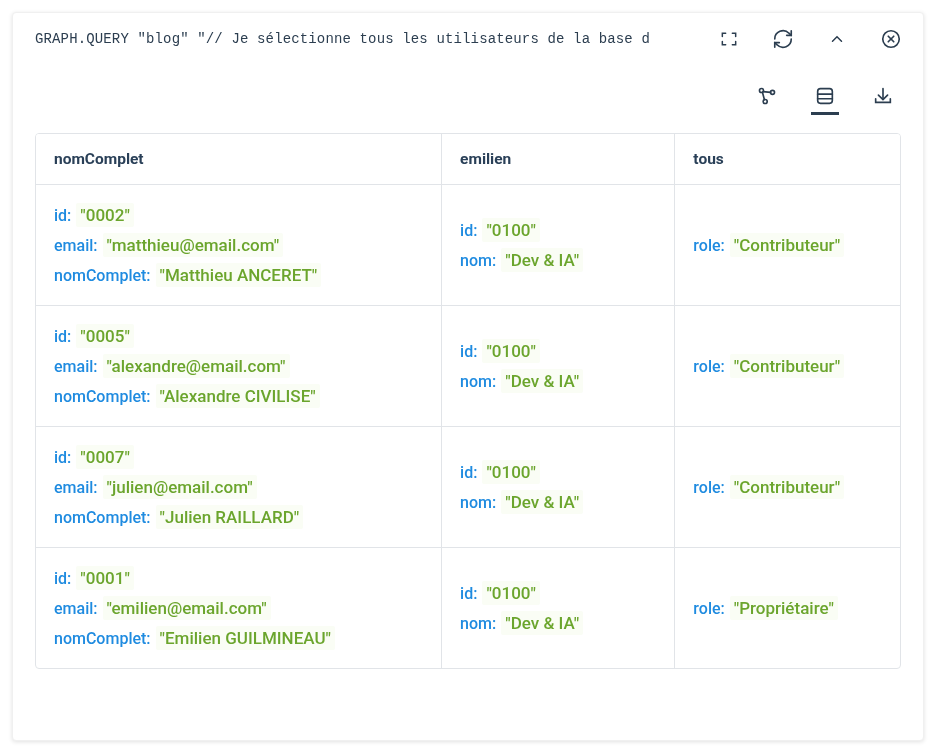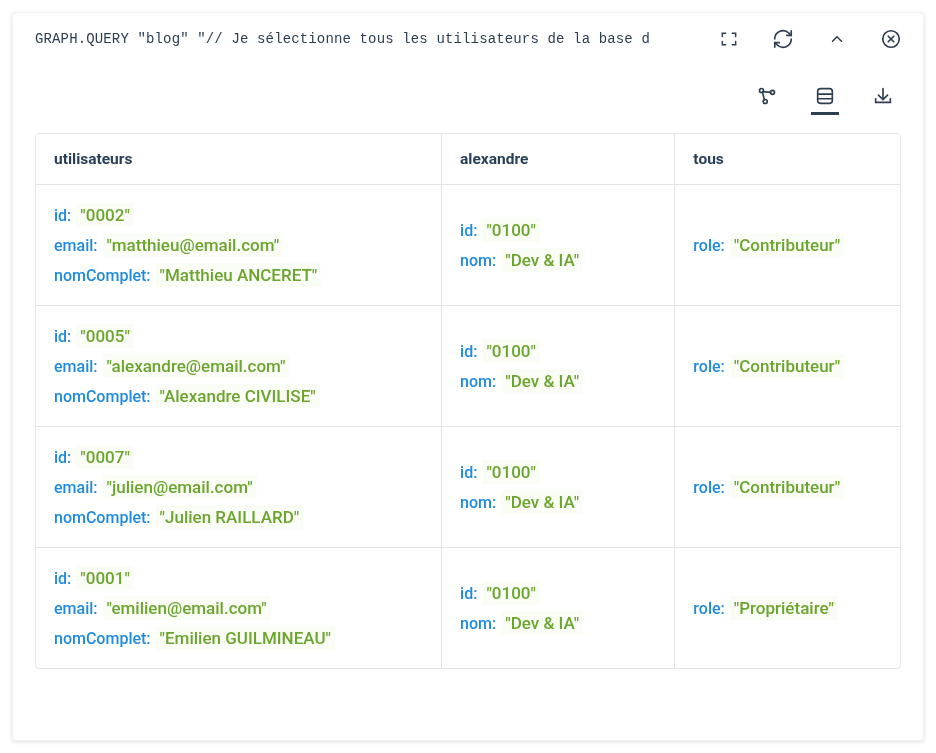--- a/index.html
+++ b/index.html
@@ -197,22 +197,22 @@
           <polyline points="7 11 12 16 17 11"></polyline>
           <path d="M4 15v4h16v-4"></path>
         </svg>
     </div>
   </div>
 
   <div class="content">
     <table class="results">
       <thead>
         <tr>
-          <th class="col-user">utilisateurs</th>
-          <th class="col-div">alexandre</th>
+          <th class="col-user">nomComplet</th>
+          <th class="col-div">emilien</th>
           <th class="col-role">tous</th>
         </tr>
       </thead>
       <tbody id="rows">
           <tr>
             <td>
               <div class="obj block">
                 <span class="pair">
                   <span class="key">id:</span>
                   <span class="val">"0002"</span>

